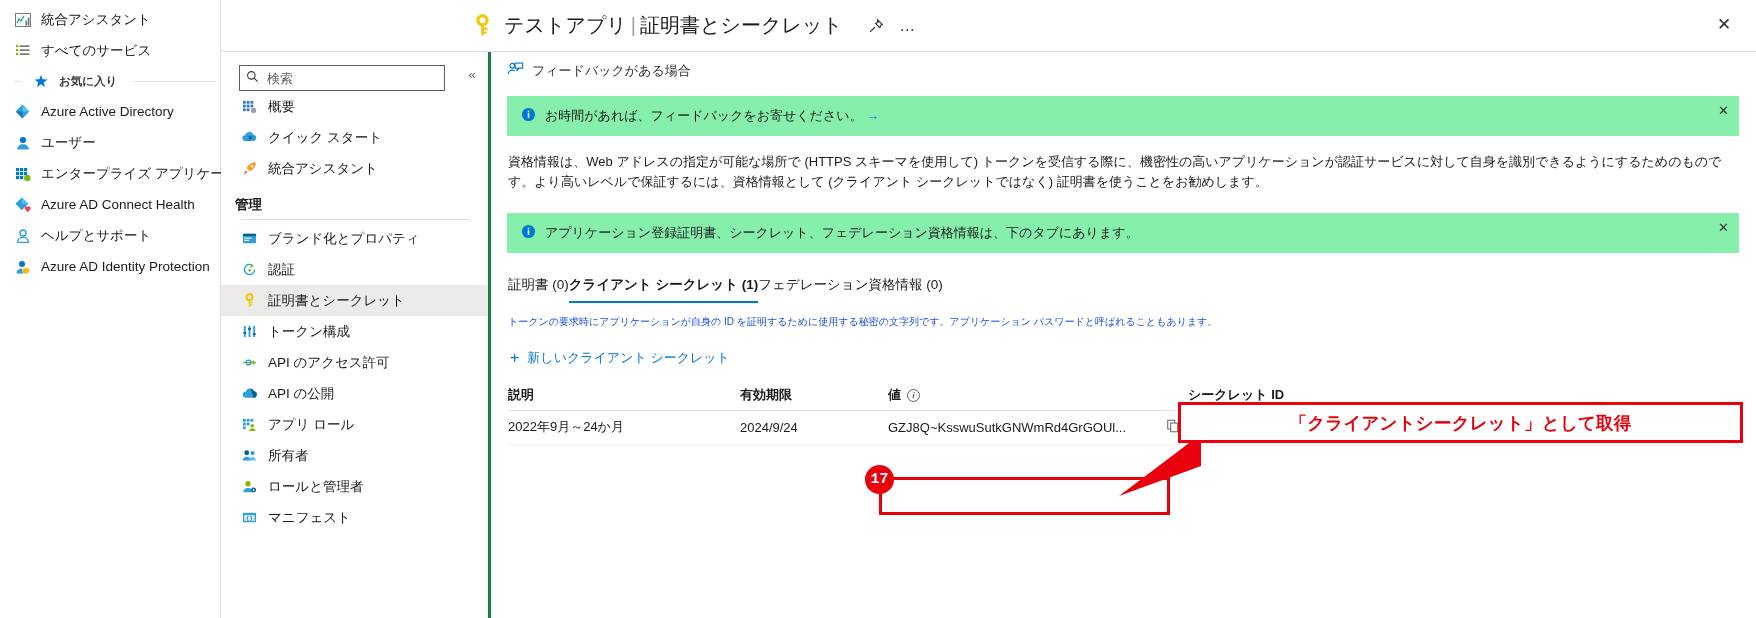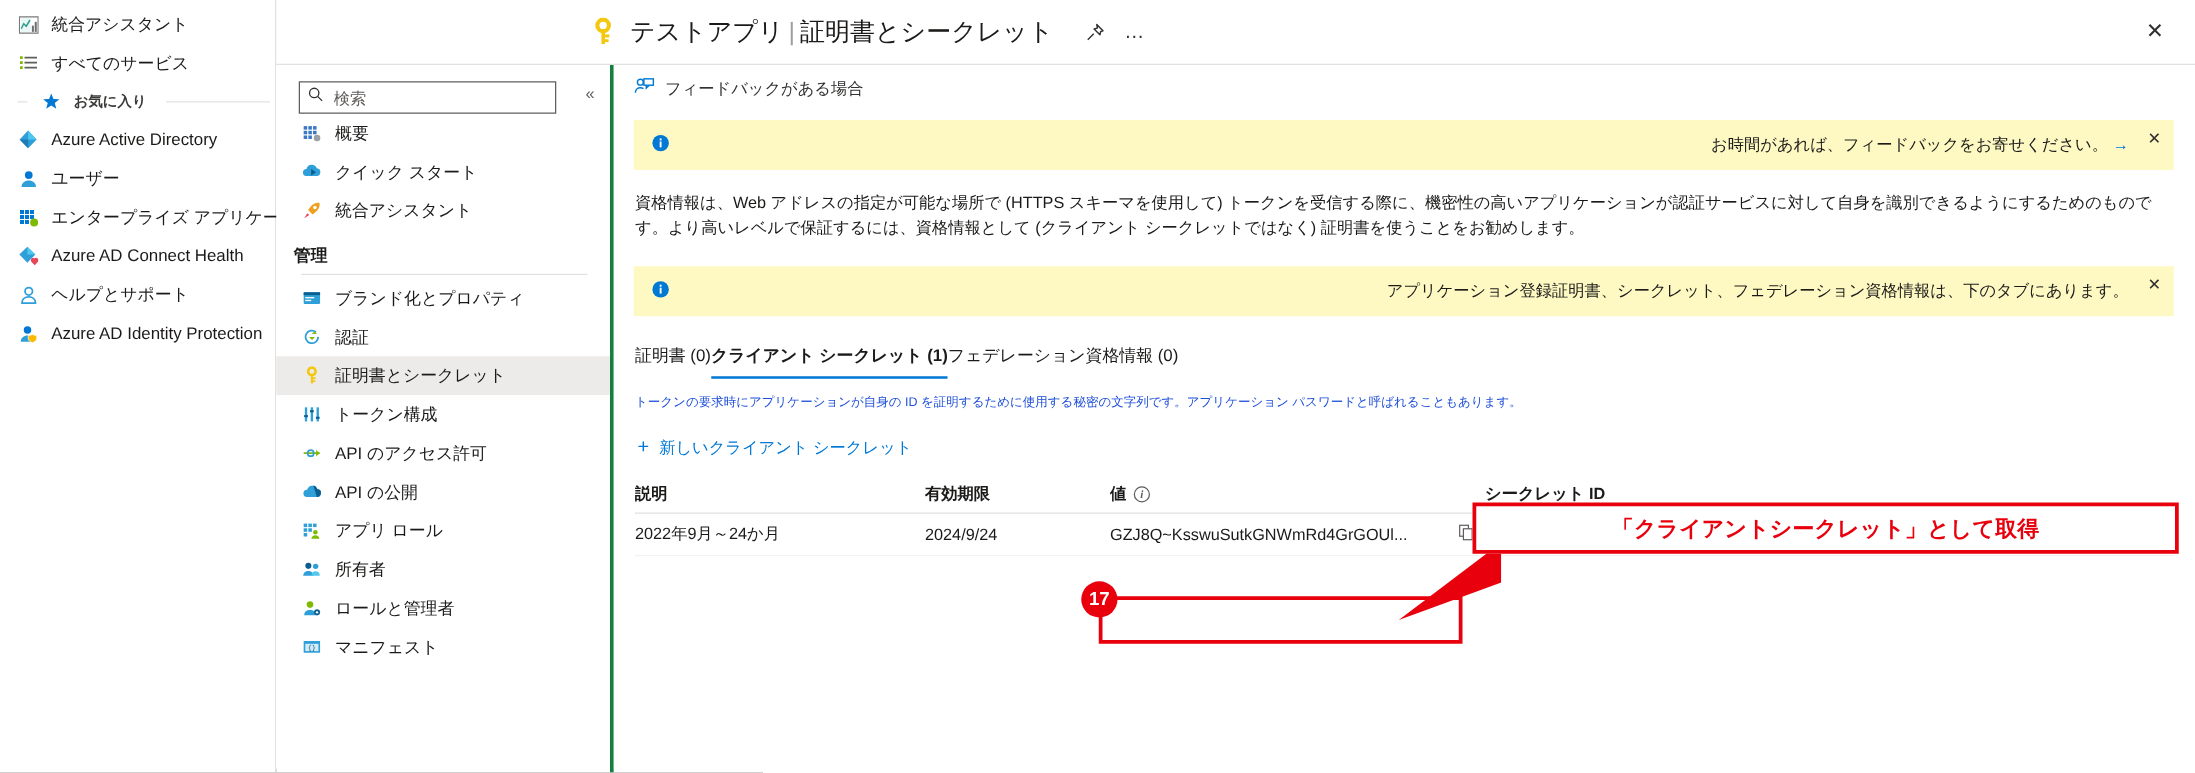--- a/index.html
+++ b/index.html
@@ -158,28 +158,27 @@
     height: 38px;
     padding-left: 8px;
     font-size: 13px;
     color: #323130;
     cursor: pointer;
     width: max-content;
   }
 
   .banner {
     position: relative;
-    background: #fef9c3;
+    background: #86efac;
     margin: 8px 17px 0 8px;
     padding: 11px 36px 11px 14px;
     font-size: 13px;
     color: #1b1a19;
     display: flex; align-items: flex-start; gap: 9px;
     line-height: 1.35;
-    justify-content: space-between;
   }
   .banner .bx {
     position: absolute; right: 10px; top: 8px;
     font-size: 13px; color: #323130; cursor: pointer;
     line-height: 1; font-weight: 300;
   }
   .info-ico {
     flex: 0 0 15px; width: 15px; height: 15px; margin-top: 0px;
   }
   .banner-link { color: #0078d4; text-decoration: none; }
@@ -283,21 +282,21 @@
     position: absolute;
     left: 865px; top: 465px;
     width: 29px; height: 29px;
     border-radius: 50%;
     background: #e8000d;
     color: #ffffff;
     font-weight: 700;
     font-size: 15px;
     display: flex; align-items: center; justify-content: center;
     z-index: 45;
-    font-family: Liberation Sans, sans-serif;
+    font-family: Liberation Mono, monospace;
   }
 </style>
 </head>
 <body>
 
 <div id="root">
 
   <div id="globalnav">
 
     <div class="gnav-item">

